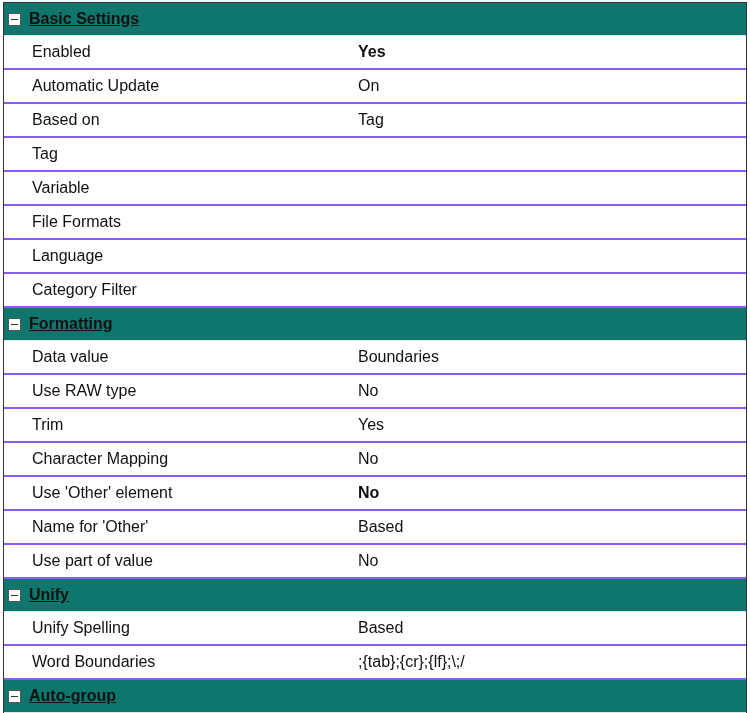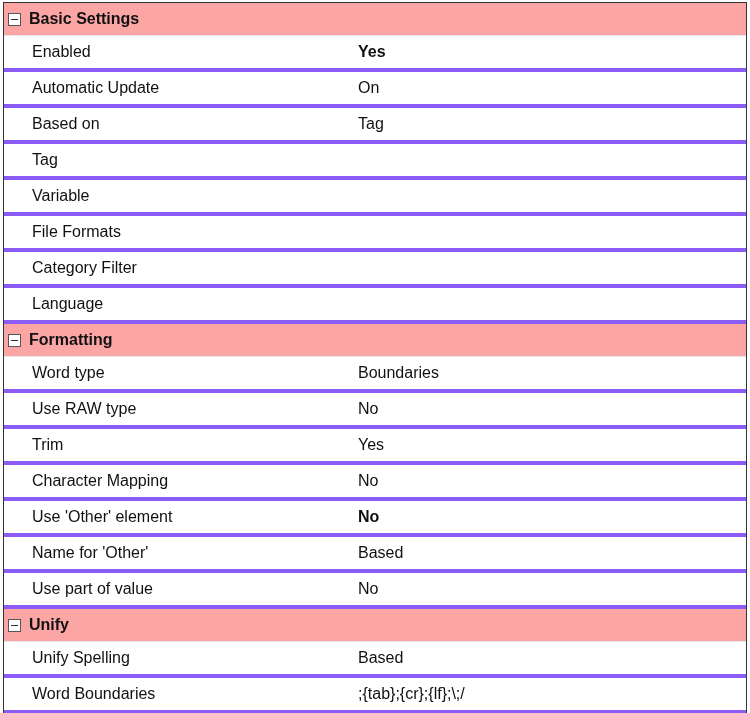--- a/index.html
+++ b/index.html
@@ -15,26 +15,27 @@
   }
   .grid {
     border: 1px solid #333;
     box-sizing: border-box;
     width: 744px;
     margin: 2px 3px;
   }
   .section-header {
     display: flex;
     align-items: center;
-    background: #fca5a5;
+    background: #0f766e;
     height: 32px;
     border-bottom: 1px solid #e6e6e6;
     padding-left: 4px;
     font-weight: 700;
     cursor: pointer;
+    text-decoration: underline;
   }
   .toggle-box {
     width: 13px;
     height: 13px;
     border: 1px solid #555;
     background: #fff;
     box-sizing: border-box;
     display: inline-flex;
     align-items: center;
     justify-content: center;
@@ -48,21 +49,21 @@
     right: 2px;
     top: 50%;
     border-top: 1px solid #333;
   }
   .section-title {
     line-height: 1;
   }
   .row {
     display: flex;
     height: 32px;
-    border-bottom: 4px solid #8b5cf6;
+    border-bottom: 2px solid #8b5cf6;
     align-items: center;
   }
   .row:last-child {
     border-bottom: none;
   }
   .label-cell {
     width: 350px;
     box-sizing: border-box;
     padding-left: 28px;
     display: flex;
@@ -106,33 +107,33 @@
     </div>
     <div class="row">
       <div class="label-cell">Variable</div>
       <div class="value-cell"></div>
     </div>
     <div class="row">
       <div class="label-cell">File Formats</div>
       <div class="value-cell"></div>
     </div>
     <div class="row">
-      <div class="label-cell">Category Filter</div>
+      <div class="label-cell">Language</div>
       <div class="value-cell"></div>
     </div>
     <div class="row">
-      <div class="label-cell">Language</div>
+      <div class="label-cell">Category Filter</div>
       <div class="value-cell"></div>
     </div>
     <div class="section-header">
       <span class="toggle-box"></span>
       <span class="section-title">Formatting</span>
     </div>
     <div class="row">
-      <div class="label-cell">Word type</div>
+      <div class="label-cell">Data value</div>
       <div class="value-cell">Boundaries</div>
     </div>
     <div class="row">
       <div class="label-cell">Use RAW type</div>
       <div class="value-cell">No</div>
     </div>
     <div class="row">
       <div class="label-cell">Trim</div>
       <div class="value-cell">Yes</div>
     </div>

